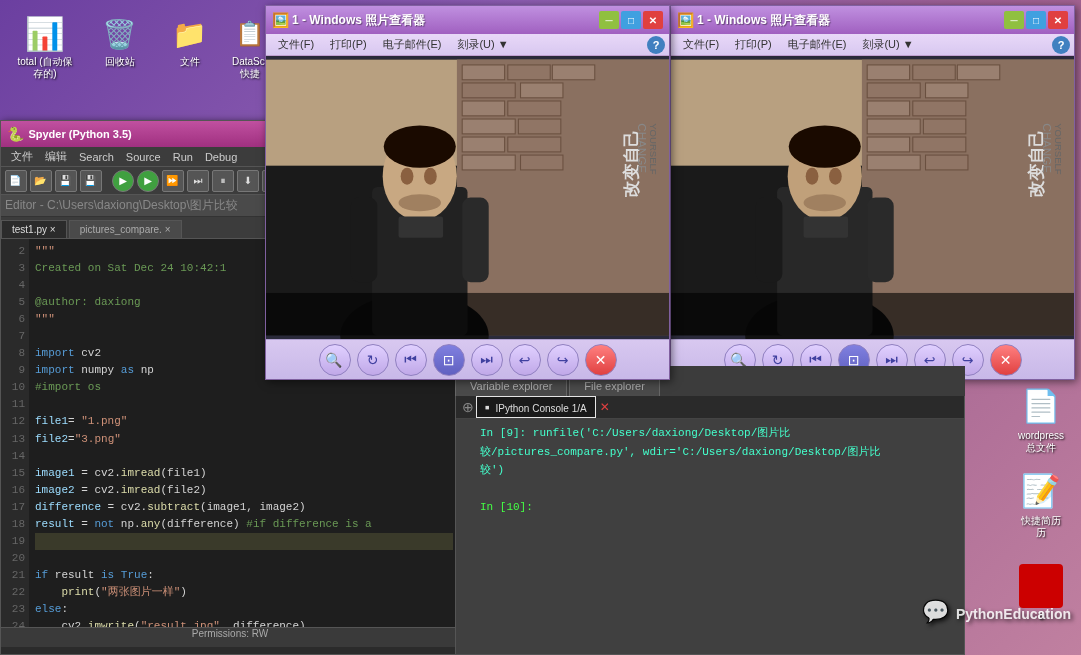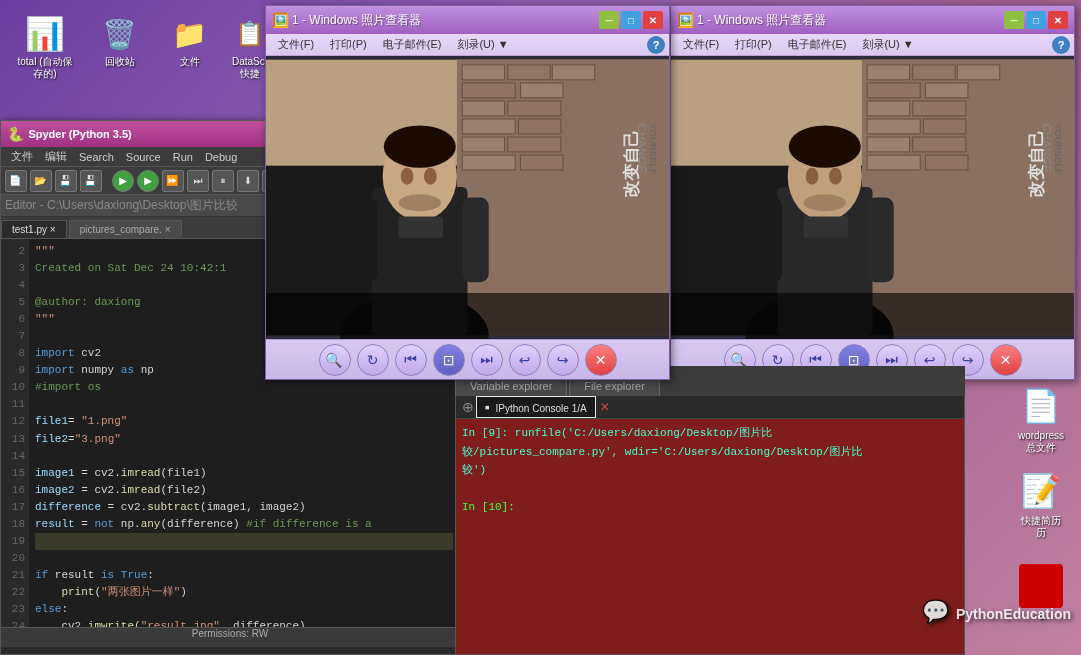--- a/index.html
+++ b/index.html
@@ -126,21 +126,21 @@
     .title-bar-icon {
       width: 16px;
       height: 16px;
       margin-right: 4px;
       font-size: 14px;
     }
     .title-bar-text {
       flex: 1;
       font-size: 12px;
       color: white;
-      font-weight: normal;
+      font-weight: bold;
       text-shadow: 1px 1px 1px rgba(0,0,0,0.4);
     }
     .title-bar-buttons {
       display: flex;
       gap: 2px;
     }
     .title-btn {
       width: 20px;
       height: 18px;
       display: flex;
@@ -422,23 +422,23 @@
       border: 1px solid #e5e5e5;
       cursor: pointer;
     }
     .ipython-sub-tab.active {
       background: #1a1a1a;
       color: #ddd;
     }
 
     .ipython-console {
       height: calc(100% - 52px);
-      background: #7f1d1d;
+      background: #404040;
       overflow-y: auto;
-      padding: 6px 6px;
+      padding: 6px 24px;
       font-family: 'Courier New', monospace;
       font-size: 11px;
       color: #ddd;
     }
 
     .ipython-line { margin-bottom: 2px; line-height: 1.5; }
     .ipython-path { color: #4fc; }
     .ipython-chinese { color: #fff; }
     .ipython-prompt { color: #4f4; }
 

